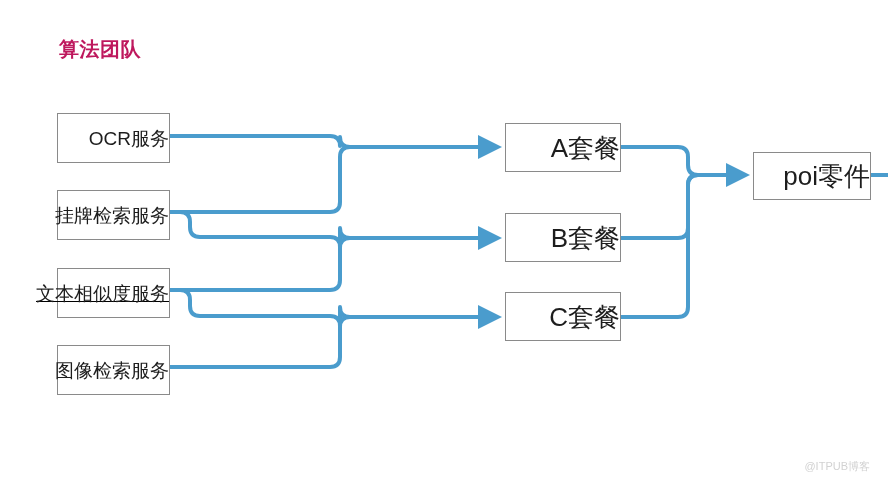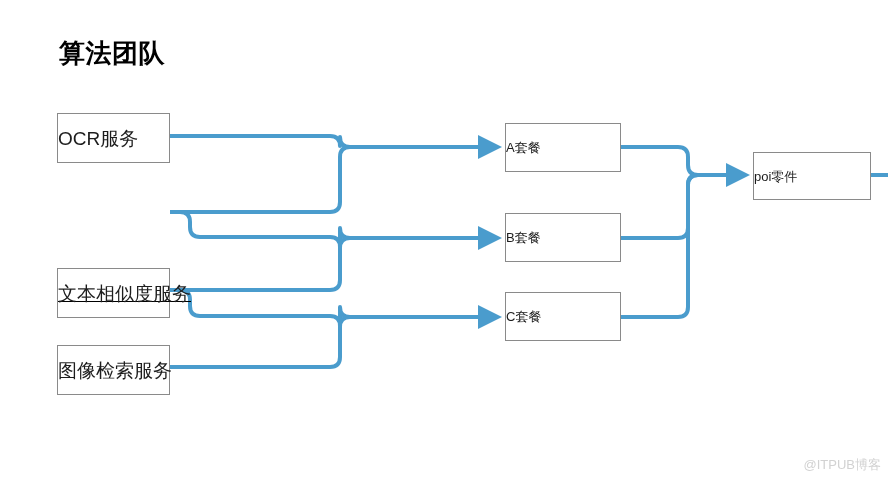--- a/index.html
+++ b/index.html
@@ -10,40 +10,40 @@
   #canvas {
     position: relative;
     width: 888px;
     height: 482px;
     background: #ffffff;
     overflow: hidden;
     font-family: "Liberation Sans", "DejaVu Sans", sans-serif;
   }
   .col-title {
     position: absolute;
-    font-size: 26px;
+    font-size: 20px;
     font-weight: bold;
-    color: #000000;
+    color: #be185d;
     letter-spacing: 0.5px;
     white-space: nowrap;
   }
   #title-left  { left: 59px;  top: 36px; }
   #title-right { left: 487px; top: 36px; }
 
   .node {
     position: absolute;
     box-sizing: border-box;
     border: 1px solid #8a8a8a;
     background: transparent;
     display: flex;
     align-items: center;
-    justify-content: flex-start;
+    justify-content: flex-end;
   }
   .node-label {
-    font-size: 13px;
+    font-size: 26px;
     color: #1d1d1d;
     white-space: nowrap;
     line-height: 1;
   }
   
   .svc { left: 57px; width: 113px; height: 50px; }
   .svc .node-label { font-size: 19px; }
   #svc-0 { top: 113px; }
   #svc-1 { top: 190px; }
   #svc-2 { top: 268px; text-decoration: underline; }
@@ -67,23 +67,23 @@
     fill: none;
     stroke: #4a9ccd;
     stroke-width: 4;
     stroke-linecap: butt;
     stroke-linejoin: round;
   }
   .arrow-head { fill: #4a9ccd; }
 
   #watermark {
     position: absolute;
-    right: 7px;
+    right: 18px;
     bottom: 8px;
-    font-size: 13px;
+    font-size: 11px;
     color: #d2d2d2;
     white-space: nowrap;
   }
 </style>
 </head>
 <body>
 
 <div id="canvas">
 
   <div class="col-title" id="title-left">算法团队</div>
@@ -113,20 +113,23 @@
 
     <polygon class="arrow-head" points="478,135 502,147 478,159"></polygon>
     <polygon class="arrow-head" points="478,226 502,238 478,250"></polygon>
     <polygon class="arrow-head" points="478,305 502,317 478,329"></polygon>
     <polygon class="arrow-head" points="726,163 750,175 726,187"></polygon>
   </svg>
 
   <div class="node svc" id="svc-0">
     <span class="node-label">OCR服务</span>
   </div>
+  <div class="node svc" id="svc-1">
+    <span class="node-label">挂牌检索服务</span>
+  </div>
   <div class="node svc" id="svc-2">
     <span class="node-label">文本相似度服务</span>
   </div>
   <div class="node svc" id="svc-3">
     <span class="node-label">图像检索服务</span>
   </div>
 
   <div class="node pkg" id="pkg-0">
     <span class="node-label">A套餐</span>
   </div>

